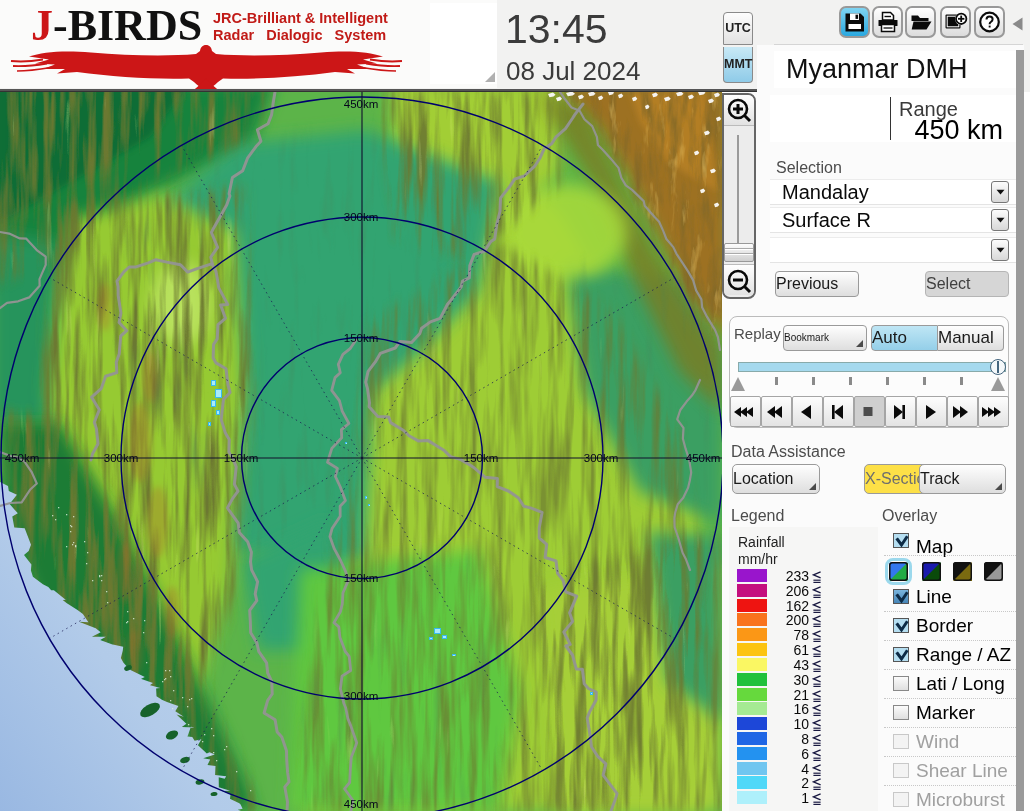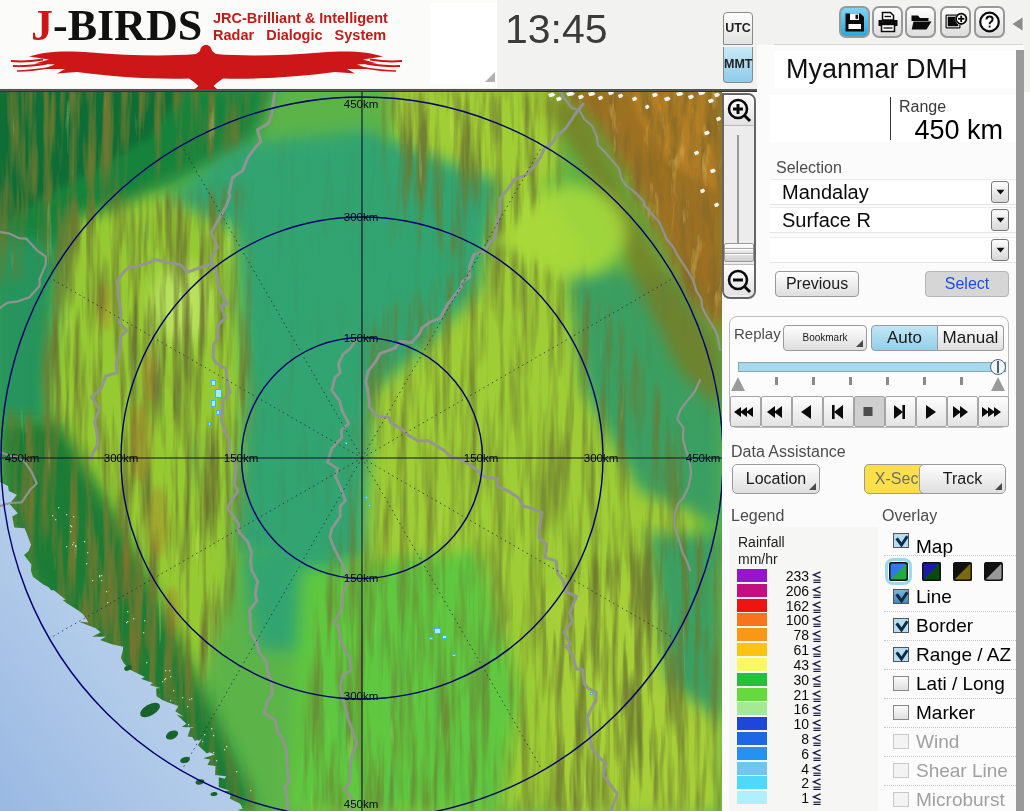--- a/index.html
+++ b/index.html
@@ -26,28 +26,28 @@
 #tb1 {left:839px;background:linear-gradient(#7fd4f2,#29a8e0)}
 #tb2 {left:872px} #tb3 {left:905px} #tb4 {left:940px} #tb5 {left:974px}
 #coltri {left:1012px;top:17px}
 
 
 #rpanel {left:722px;top:92px;width:302px;height:719px;background:#fbfbfb}
 #rpanel2 {left:757px;top:45px;width:267px;height:47px;background:#fbfbfb}
 #mdmbox {left:774px;top:51px;width:243px;height:37px;background:#fff;font-size:27px;color:#111;padding-left:12px;line-height:36px}
 #rangebox {left:770px;top:95px;width:246px;height:47px;background:#fff}
 #rangediv {left:890px;top:97px;width:1px;height:43px;background:#333}
-#rangelab {left:899px;top:98px;font-size:16px;color:#3a3a3a}
+#rangelab {left:899px;top:98px;font-size:20px;color:#3a3a3a}
 #rangeval {left:820px;top:115px;width:183px;font-size:27px;color:#000;text-align:right}
 #sellab {left:776px;top:159px;font-size:16px;color:#4c4c4c}
 .field {left:770px;width:246px;height:26px;background:#fff;border-top:1px solid #ececec;border-bottom:1px solid #e4e4e4;font-size:20px;color:#0a0a0a;padding-left:12px;line-height:25px}
 .dbtn {left:991px;width:18px;height:22px;border:1px solid #777;border-radius:3px;background:linear-gradient(#fcfcfc,#d8d8d8);display:flex;align-items:center;justify-content:center}
-.btn {border:1px solid #9a9a9a;border-radius:4px;background:linear-gradient(#fefefe,#dedede);font-size:16px;color:#1a1a1a;text-align:center}
+.btn {border:1px solid #9a9a9a;border-radius:4px;background:linear-gradient(#fefefe,#dedede);font-size:16px;color:#1a1a1a;}
 #prevbtn {left:775px;top:271px;width:84px;height:26px;line-height:24px}
-#selbtn {left:925px;top:271px;width:84px;height:26px;line-height:24px;background:#d6d6d6;color:#1d4ed8;border-color:#b5b5b5}
+#selbtn {left:925px;top:271px;width:84px;height:26px;line-height:24px;background:#d6d6d6;color:#404040;border-color:#b5b5b5}
 
 
 #replaybox {left:729px;top:316px;width:280px;height:112px;border:1px solid #bbb;border-radius:8px;background:#fcfcfc}
 #replab {left:734px;top:325px;font-size:15px;color:#4c4c4c}
 #bookmark {left:783px;top:325px;width:84px;height:26px;line-height:24px;font-size:10px}
 .cornertri {position:absolute;right:3px;bottom:3px;width:0;height:0;border-style:solid;border-width:0 0 7px 7px;border-color:transparent transparent #4a4a4a transparent}
 #autobtn {left:871px;top:325px;width:67px;height:26px;line-height:24px;background:linear-gradient(#bfe6f5,#94cfe9);border-radius:4px 0 0 4px;font-size:17px}
 #manbtn {left:938px;top:325px;width:66px;height:26px;line-height:24px;border-left:none;border-radius:0 4px 4px 0;font-size:17px}
 #sltrack {left:738px;top:362px;width:268px;height:10px;background:#a5d9ee;border:1px solid #8aa;}
 #slthumb {left:990px;top:359px;width:16px;height:16px;border-radius:50%;background:#f4f8fa;border:1.6px solid #44657e}
@@ -122,20 +122,21 @@
  <path d="M4 24 C14 24.5 26 23.5 38 21.5" stroke="#cc1617" stroke-width="1.8" fill="none"></path>
  <path d="M8 29 C18 29 30 27.5 42 25.5" stroke="#cc1617" stroke-width="1.6" fill="none"></path>
  <path d="M393 19 C383 20 373 19.5 361 17.5" stroke="#cc1617" stroke-width="2" fill="none"></path>
  <path d="M391 24 C381 24.5 369 23.5 357 21.5" stroke="#cc1617" stroke-width="1.8" fill="none"></path>
  <path d="M387 29 C377 29 365 27.5 353 25.5" stroke="#cc1617" stroke-width="1.6" fill="none"></path>
 </svg></div>
 <div class="abs" id="whitebox">
       <div class="abs" id="grip"></div>
     </div>
 <div class="abs" id="time">13:45</div>
+<div class="abs" id="date">08 Jul 2024</div>
 <div class="abs tzbtn" id="utc">UTC</div>
 <div class="abs tzbtn" id="mmt">MMT</div>
 <div class="abs" id="hdrline"></div>
 
 <div class="abs tbtn" id="tb1">
       <svg width="27" height="28" viewBox="0 0 27 28">
  <path d="M4.5 5.5 H19.5 L23 9 V23.5 H4.5 Z" fill="#0a0a0a"></path>
  <rect x="9" y="5.5" width="9" height="6.5" fill="#fff"></rect>
  <rect x="14.5" y="6.7" width="2.6" height="4.2" fill="#0a0a0a"></rect>
  <rect x="7.5" y="16" width="12.5" height="5" fill="#fff"></rect>
@@ -304,21 +305,21 @@
         <line x1="1.4" y1="11.4" x2="8.6" y2="11.4" stroke="#181840" stroke-width="1.2"></line>
       </svg></div>
 <div class="lsw" style="top:599px;background:#ee1411"></div>
 <div class="lval" style="top:598px">162</div>
 <div class="lle" style="top:599px"><svg class="le" width="10" height="12" viewBox="0 0 10 12">
         <path d="M8.6 0.8 L1.4 3.8 L8.6 6.8" fill="none" stroke="#181840" stroke-width="1.3"></path>
         <line x1="1.4" y1="9.2" x2="8.6" y2="9.2" stroke="#181840" stroke-width="1.2"></line>
         <line x1="1.4" y1="11.4" x2="8.6" y2="11.4" stroke="#181840" stroke-width="1.2"></line>
       </svg></div>
 <div class="lsw" style="top:613px;background:#f9731d"></div>
-<div class="lval" style="top:612px">100</div>
+<div class="lval" style="top:612px">200</div>
 <div class="lle" style="top:613px"><svg class="le" width="10" height="12" viewBox="0 0 10 12">
         <path d="M8.6 0.8 L1.4 3.8 L8.6 6.8" fill="none" stroke="#181840" stroke-width="1.3"></path>
         <line x1="1.4" y1="9.2" x2="8.6" y2="9.2" stroke="#181840" stroke-width="1.2"></line>
         <line x1="1.4" y1="11.4" x2="8.6" y2="11.4" stroke="#181840" stroke-width="1.2"></line>
       </svg></div>
 <div class="lsw" style="top:628px;background:#fb9716"></div>
 <div class="lval" style="top:627px">78</div>
 <div class="lle" style="top:628px"><svg class="le" width="10" height="12" viewBox="0 0 10 12">
         <path d="M8.6 0.8 L1.4 3.8 L8.6 6.8" fill="none" stroke="#181840" stroke-width="1.3"></path>
         <line x1="1.4" y1="9.2" x2="8.6" y2="9.2" stroke="#181840" stroke-width="1.2"></line>

